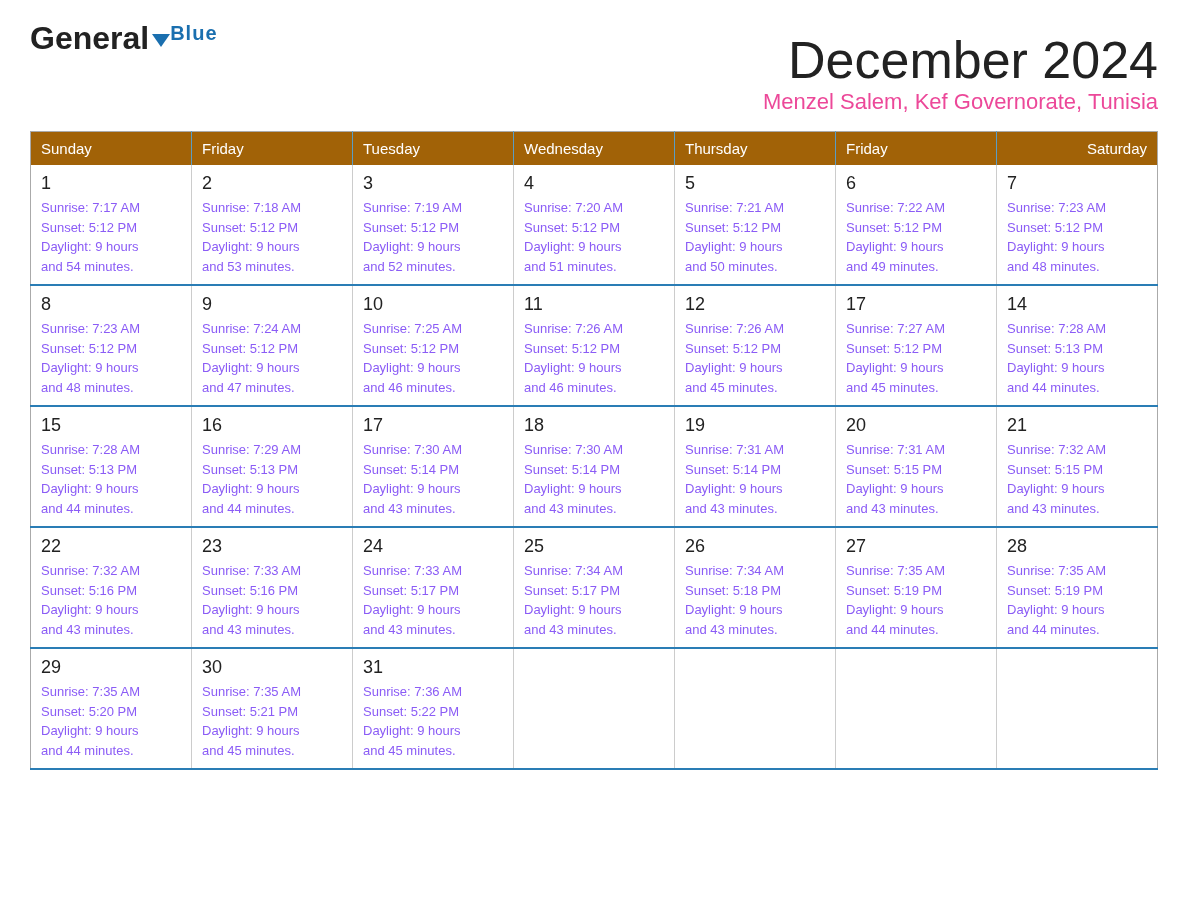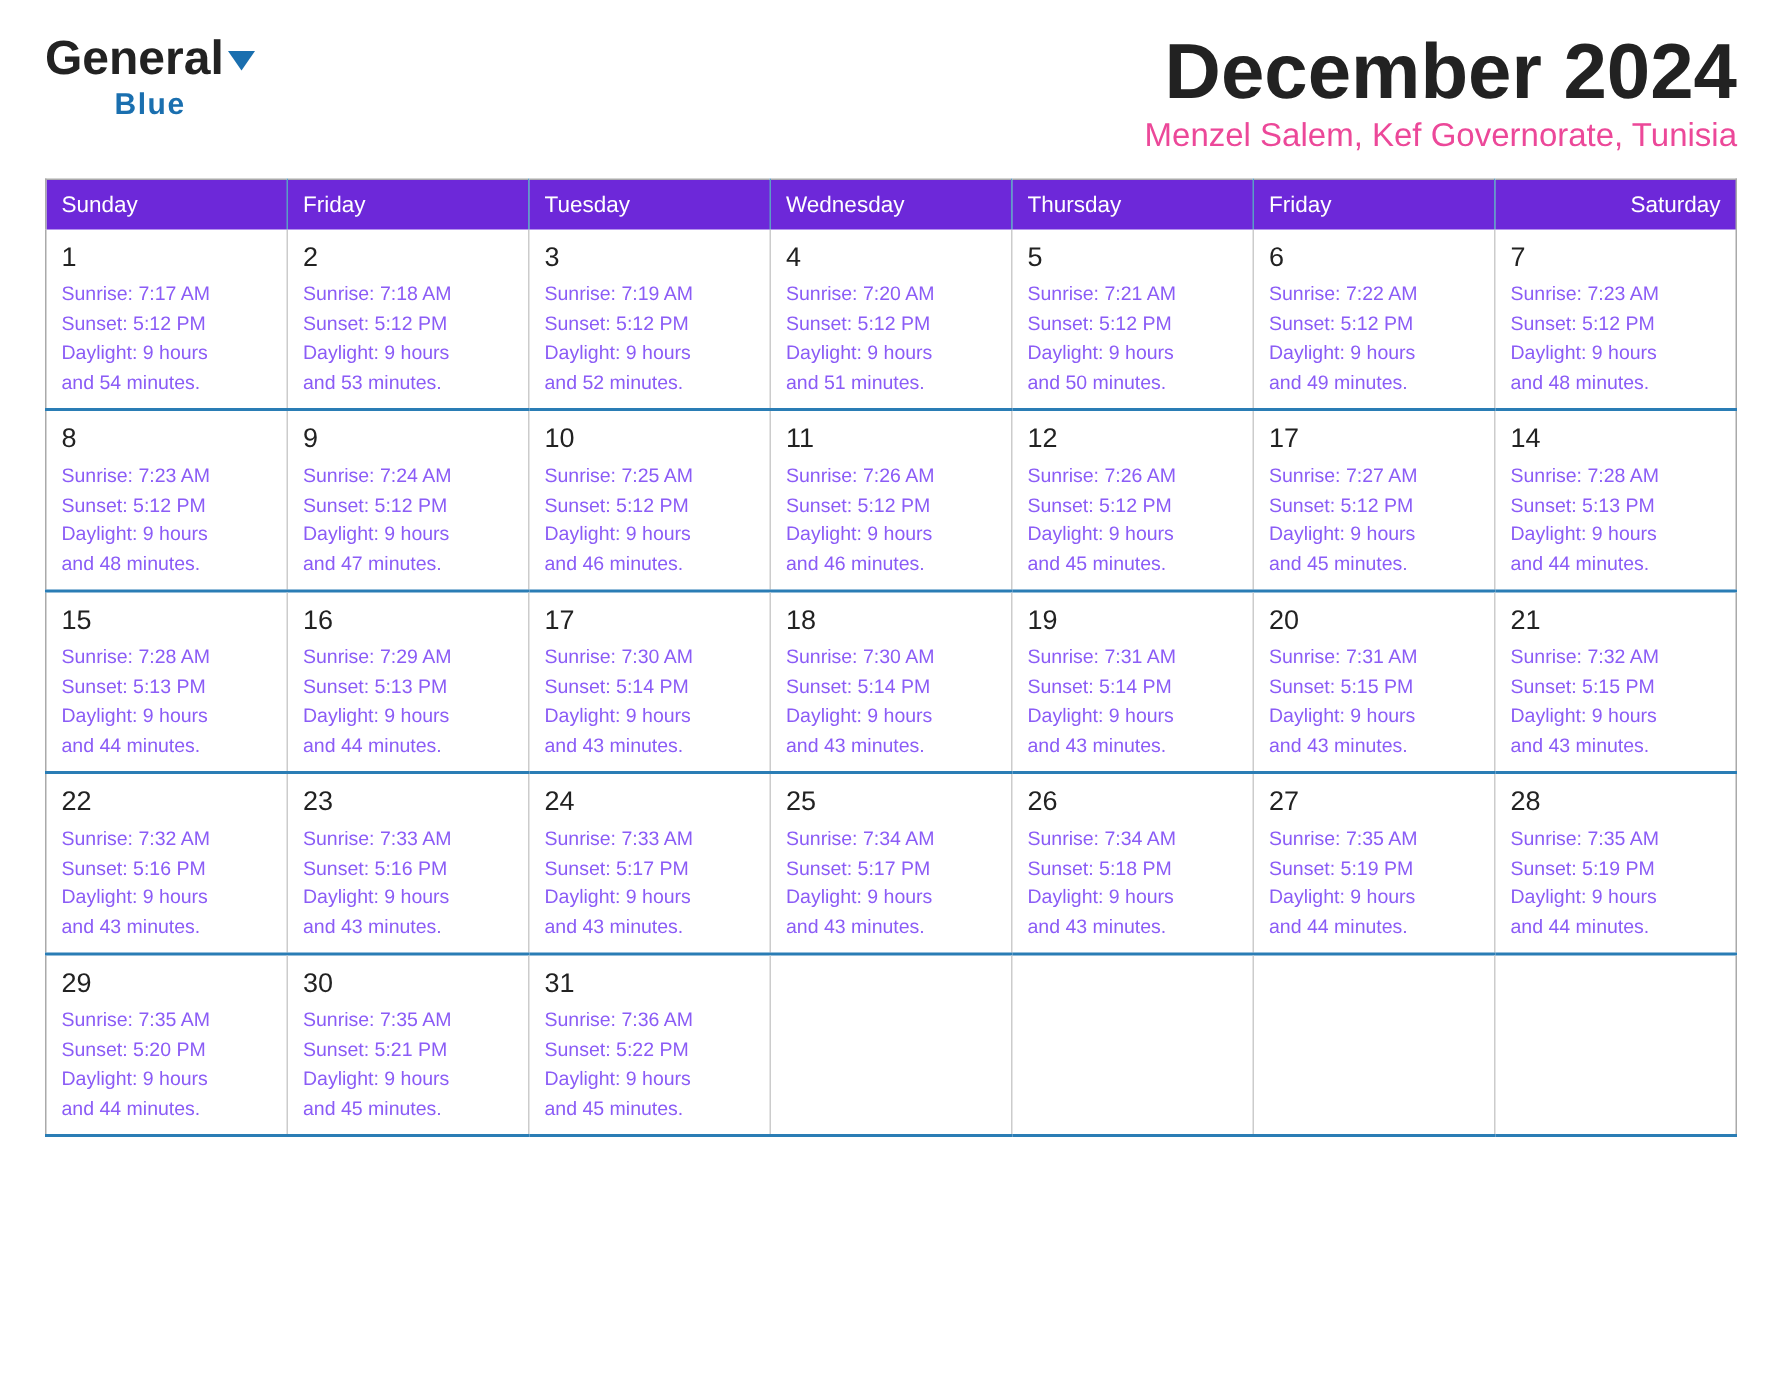--- a/index.html
+++ b/index.html
@@ -11,51 +11,52 @@
       padding: 20px 30px;
     }
     .header-area {
       display: flex;
       justify-content: space-between;
       align-items: flex-start;
       margin-bottom: 16px;
     }
     .logo-area {
       display: flex;
-      flex-direction: column;
-      align-items: center;
+      flex-direction: row;
+      align-items: flex-start;
     }
     .logo-line {
       font-size: 20px;
       color: #1a6faf;
       font-weight: bold;
       margin-top: 2px;
       letter-spacing: 1px;
     }
     .title-area {
       text-align: right;
     }
     .month-title {
       font-size: 52px;
-      font-weight: bold;
+      font-weight: normal;
       color: #222;
       line-height: 1.1;
+      margin-top: 12px;
     }
     .location-title {
       font-size: 22px;
       color: #ec4899;
       font-weight: normal;
     }
     table {
       width: 100%;
       border-collapse: collapse;
       border: 1px solid #aaa;
     }
     thead tr th {
-      background-color: #6d28d9;
+      background-color: #a16207;
       color: #fff;
       font-size: 15px;
       font-weight: normal;
       padding: 8px 10px;
       text-align: left;
       border-right: 1px solid #5a9dc5;
     }
     thead tr th:last-child {
       border-right: none;
       text-align: right;

